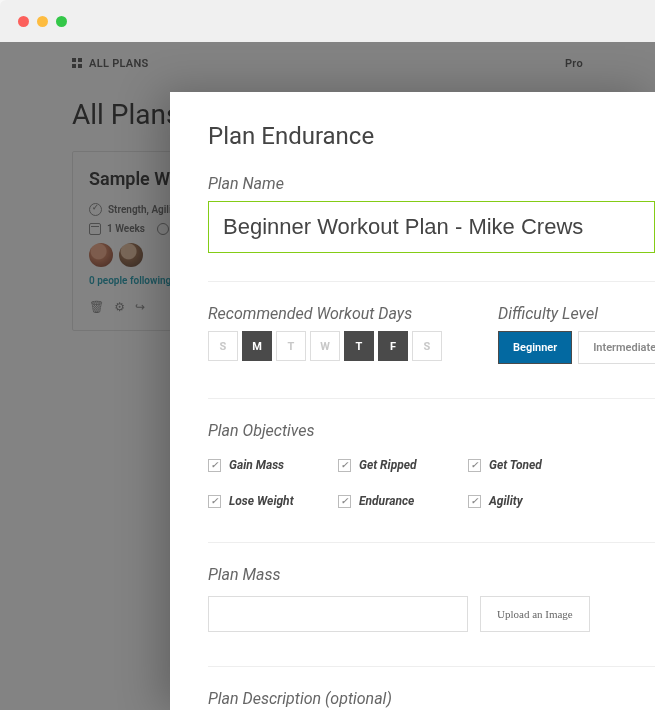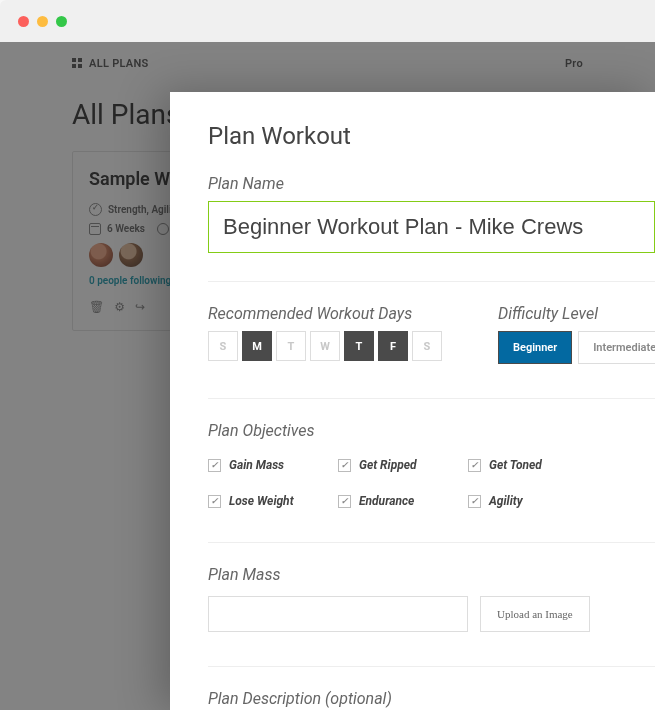--- a/index.html
+++ b/index.html
@@ -171,39 +171,39 @@
   <div class="page-title">All Plans</div>
 
   <div class="card">
     <div class="card-title">Sample Workout Pla</div>
     <div class="card-meta">
       <span class="check-icon"></span>
       <span>Strength, Agility,</span>
     </div>
     <div class="card-meta">
       <span class="cal-icon"></span>
-      <span>6 Weeks</span>
+      <span>1 Weeks</span>
       <span class="clock-icon" style="margin-left:6px;"></span>
     </div>
     <div class="avatars">
       <span class="avatar av1"></span>
       <span class="avatar av2"></span>
     </div>
     <div class="followers">0 people following</div>
     <div class="card-actions">
       <span>🗑</span>
       <span>⚙</span>
       <span>↪</span>
     </div>
   </div>
 
   <div class="overlay"></div>
 
   <div class="modal">
-    <h2>Plan Workout</h2>
+    <h2>Plan Endurance</h2>
 
     <div class="section-label">Plan Name</div>
     <input class="big-input" value="Beginner Workout Plan - Mike Crews" style="">
     <div class="divider"></div>
 
     <div class="row">
       <div>
         <div class="section-label">Recommended Workout Days</div>
         <div class="days" id="days-container">
             <div class="day">S</div>

